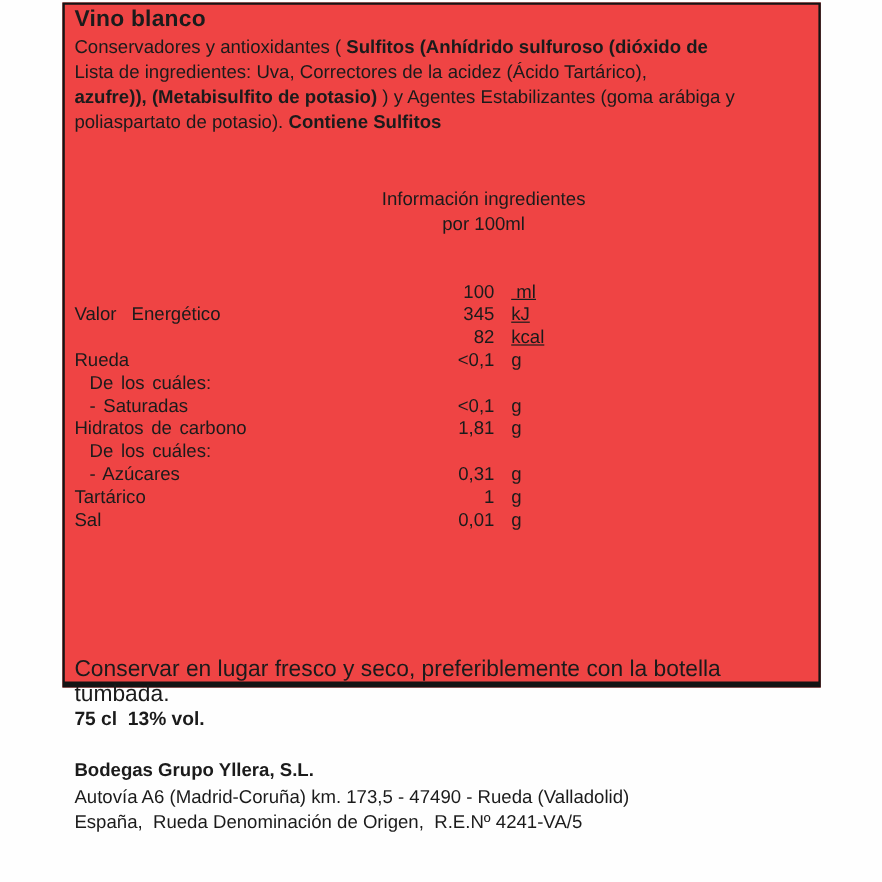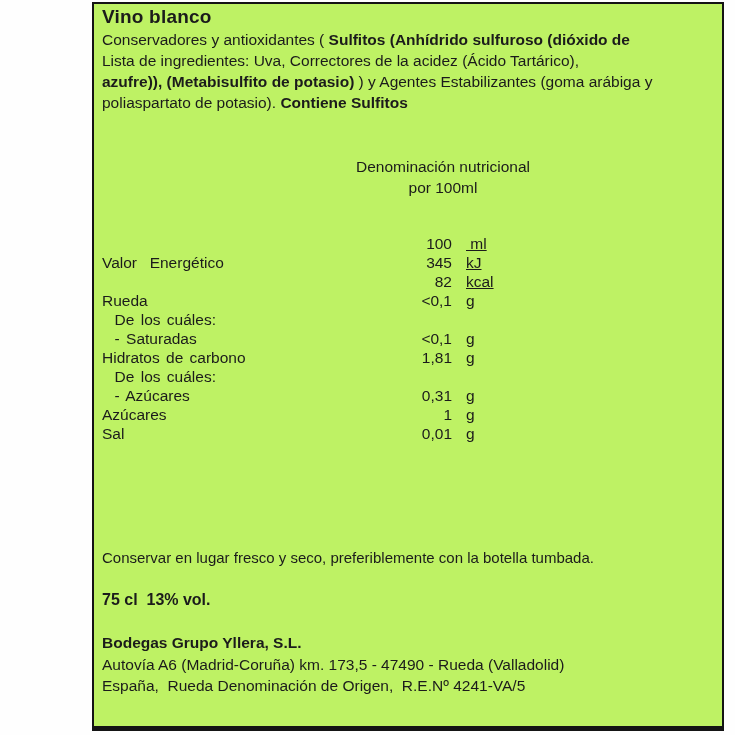--- a/index.html
+++ b/index.html
@@ -14,26 +14,25 @@
     width: 735px;
     height: 735px;
     background: #fefefe;
     overflow: hidden;
   }
   .label-box {
     position: absolute;
     left: 52px;
     top: 2px;
     width: 632px;
-    height: 729px;
+    height: 571px;
     box-sizing: border-box;
     border: 2px solid #141414;
     border-bottom-width: 5px;
-    background: #bef264;
-    margin-left: 40px;
+    background: #ef4444;
   }
   .title {
     position: absolute;
     left: 8px;
     top: 1px;
     margin: 0;
     font-size: 19px;
     font-weight: bold;
     line-height: 24px;
     letter-spacing: 0.2px;
@@ -82,21 +81,21 @@
     position: absolute;
     left: 370px;
     padding-left: 2px;
     white-space: pre;
     text-decoration: underline;
   }
   .storage {
     position: absolute;
     left: 8px;
     top: 543px;
-    font-size: 15px;
+    font-size: 19px;
     line-height: 21px;
   }
   .volume {
     position: absolute;
     left: 8px;
     top: 585px;
     font-size: 16px;
     font-weight: bold;
     line-height: 21px;
     white-space: pre;
@@ -120,21 +119,21 @@
     <h1 class="title">Vino blanco</h1>
 
     <div class="ingredients">
         <div class="ing-line"><span>Conservadores y antioxidantes ( </span><span class="b">Sulfitos (Anhídrido sulfuroso (dióxido de</span></div>
         <div class="ing-line"><span>Lista de ingredientes: Uva, Correctores de la acidez (Ácido Tartárico),</span></div>
         <div class="ing-line"><span class="b">azufre)), (Metabisulfito de potasio)</span><span> ) y Agentes Estabilizantes (goma arábiga y</span></div>
         <div class="ing-line"><span>poliaspartato de potasio). </span><span class="b">Contiene Sulfitos</span></div>
       </div>
 
     <div class="nut-header">
-      <div>Denominación nutricional</div>
+      <div>Información ingredientes</div>
       <div>por 100ml</div>
     </div>
 
     <div class="nut-table">
       <div class="nrow">
         <span class="nval">100</span>
         <span class="nunit"> ml</span>
       </div>
 
     <div class="nrow">
@@ -171,21 +170,21 @@
           <span class="nlabel">  De los cuáles:</span>
           <span class="nval"></span>
           <span class="nunit"></span>
         </div>
         <div class="nrow">
           <span class="nlabel">  - Azúcares</span>
           <span class="nval">0,31</span>
           <span class="nunit">g</span>
         </div>
         <div class="nrow">
-          <span class="nlabel">Azúcares</span>
+          <span class="nlabel">Tartárico</span>
           <span class="nval">1</span>
           <span class="nunit">g</span>
         </div>
         <div class="nrow">
           <span class="nlabel">Sal</span>
           <span class="nval">0,01</span>
           <span class="nunit">g</span>
         </div>
       </div>
 

